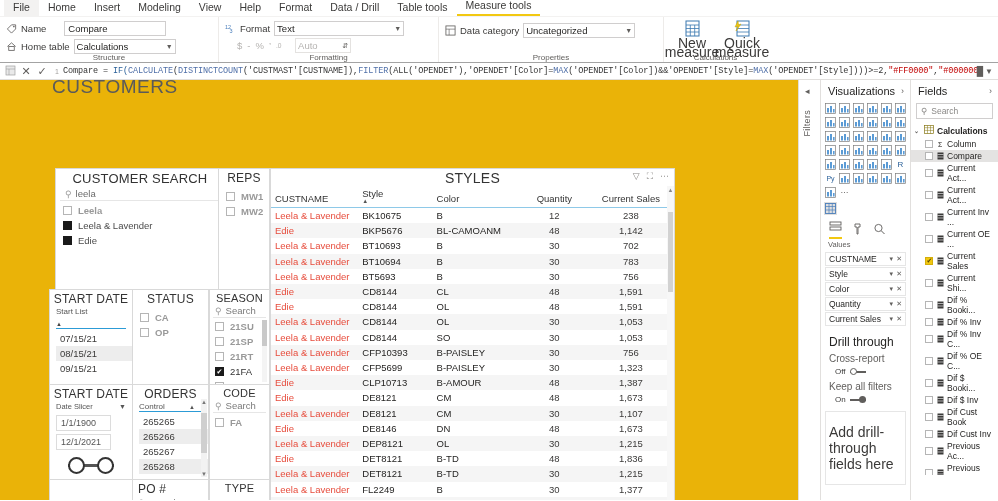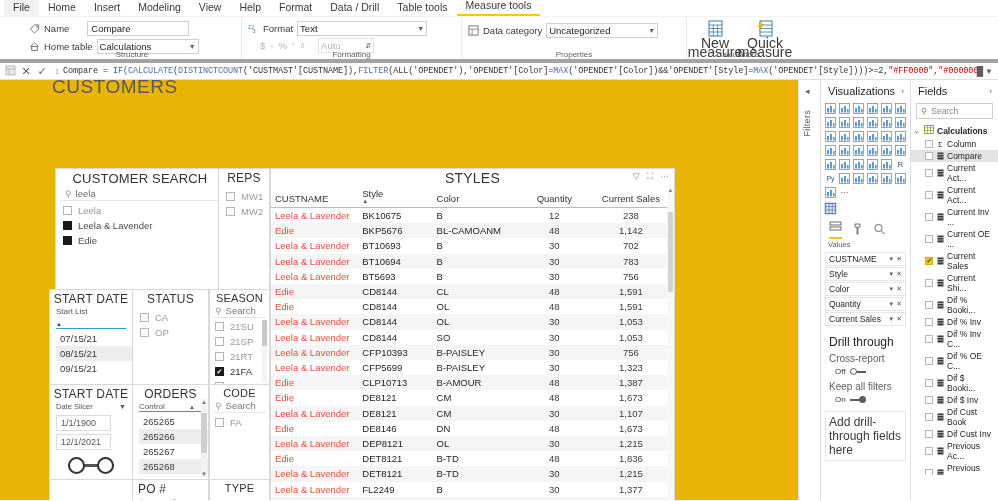--- a/index.html
+++ b/index.html
@@ -25,23 +25,22 @@
     font-size: 10.5px; color: #3b3a39;
     white-space: nowrap; cursor: default;
     line-height: 13px;
   }
   .rtab.file { color: #3b3a39; background: #f3f2f1; }
   .rtab.active { border-bottom: 2px solid #f2c811; font-weight: 400; }
 
   .ribbon-body {
     display: flex; height: 46px;
     background: #ffffff;
-    border-bottom: 4px solid #a3a3a3;
+    border-bottom: 1px solid #a3a3a3;
     position: relative;
-    padding-left: 23px;
   }
   .rgroup { position: relative; padding: 3px 6px 0 6px; display: flex; flex-direction: column; }
   .rgroup + .rgroup { border-left: 1px solid #edebe9; }
   .rglabel {
     position: absolute; bottom: 0px; left: 0; right: 0;
     text-align: center; font-size: 8px; color: #605e5c;
   }
   .rrow { display: flex; align-items: center; gap: 4px; height: 16px; margin-bottom: 2px; }
   .rlabel { font-size: 9.5px; color: #3b3a39; white-space: nowrap; }
   .rinput {
@@ -117,21 +116,21 @@
   }
   .cb {
     width: 9px; height: 9px; border: 1px solid #b5b5b5;
     background: #fff; flex: none; display: flex;
     align-items: center; justify-content: center;
     font-size: 8px; color: #fff; line-height: 1;
   }
   .cb.filled { background: #1a1a1a; border-color: #1a1a1a; }
   .cb.checked { background: #1a1a1a; border-color: #1a1a1a; }
   .cb.checked:after { content: "\2714"; color: #fff; font-size: 7px; }
-  .opt.dim { color: #999; }
+  .opt.dim { color: #999; font-weight: bold; }
 
   
   .mini-hdr {
     display: flex; align-items: center; justify-content: space-between;
     font-size: 8px; color: #555; padding: 1px 6px 0 6px;
   }
   .mini-hdr .srt { font-size: 6px; color: #555; }
   .mini-underline { height: 1px; background: #2c9bd6; margin: 0 6px 2px 6px; }
   .dlist { padding-left: 6px; }
   .ditem { font-size: 9.5px; color: #3b3a39; padding: 1px 4px; line-height: 13px; }
@@ -265,21 +264,21 @@
   .drill-title { font-size: 12px; color: #252423; padding: 8px 8px 3px 8px; }
   .drill-sub { font-size: 10px; color: #605e5c; padding: 1px 8px; }
   .toggle-row { display: flex; align-items: center; gap: 4px; padding: 2px 8px 4px 14px; font-size: 8px; color: #3b3a39; }
   .tg { width: 16px; height: 7px; position: relative; }
   .tg .bar { position: absolute; top: 3px; left: 0; right: 0; height: 1.5px; background: #605e5c; }
   .tg .dot { position: absolute; top: 0; width: 7px; height: 7px; border-radius: 50%; }
   .tg.off .dot { left: 0; background: #fff; border: 1.5px solid #605e5c; }
   .tg.on .dot { right: 0; background: #605e5c; }
   .drop-zone {
     margin: 3px 4px; border: 1px solid #e6e6e6; background: #fff;
-    font-size: 12px; color: #3b3a39; padding: 3px 3px; text-align: left;
+    font-size: 14px; color: #3b3a39; padding: 12px 3px; text-align: left;
   }
 
   
   .f-search {
     display: flex; align-items: center; gap: 4px;
     border: 1px solid #d0cece; margin: 1px 5px 4px 5px;
     padding: 2px 4px; font-size: 8.5px; color: #8a8886;
   }
   .f-table-row {
     display: flex; align-items: center; gap: 3px;

